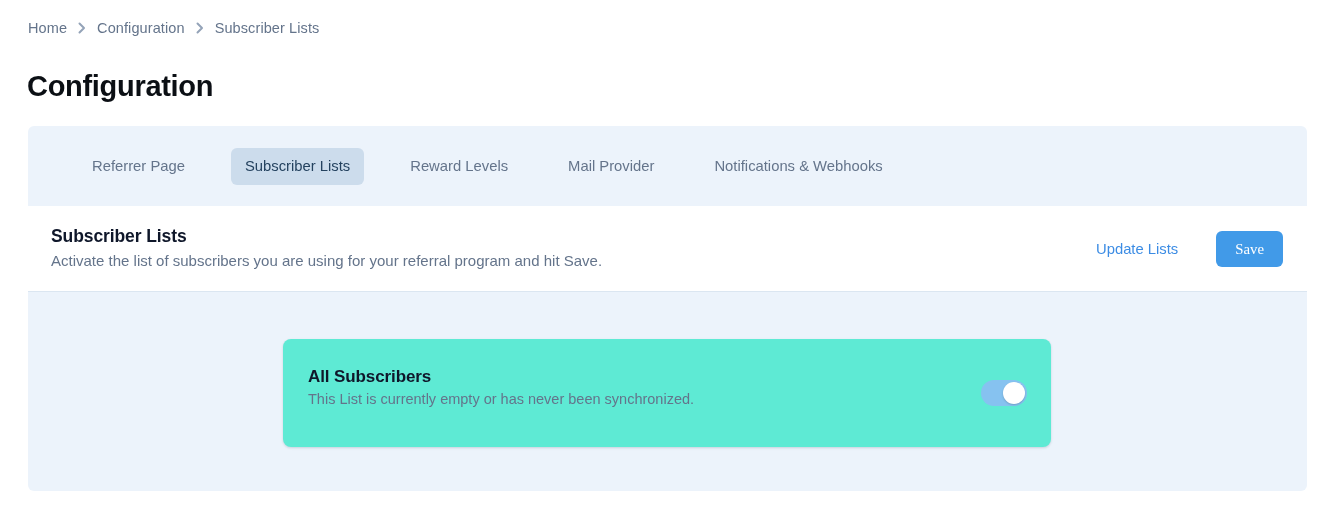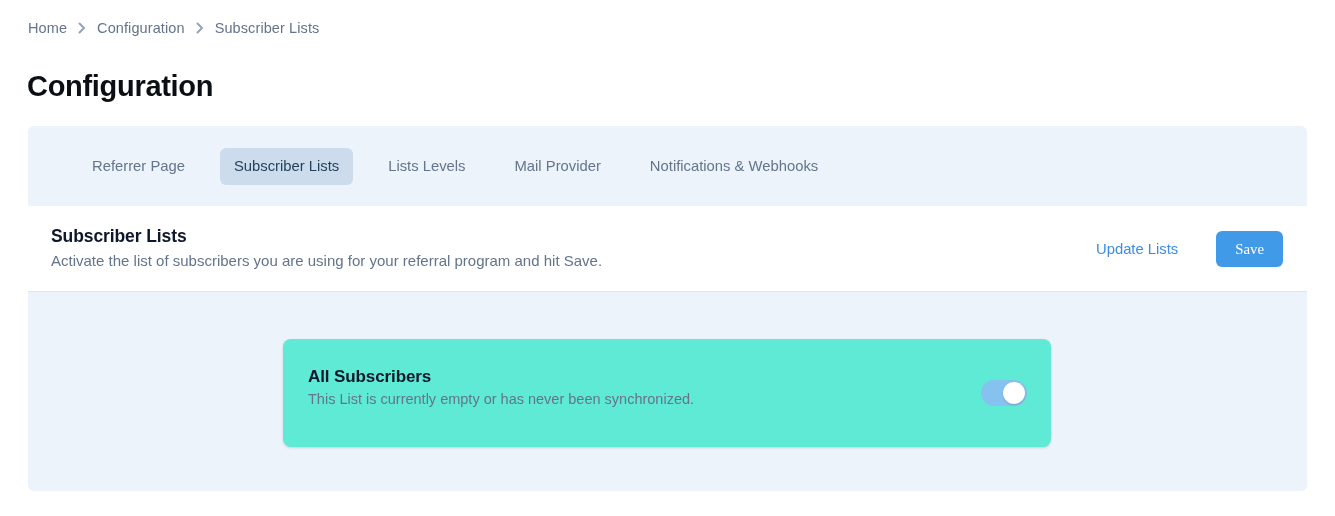--- a/index.html
+++ b/index.html
@@ -67,20 +67,21 @@
   }
 
   
   .tabs-bar {
     background: #ecf3fb;
     height: 80px;
     display: flex;
     align-items: center;
     padding-left: 50px;
     box-sizing: border-box;
+    gap: 11px;
   }
   .tab {
     font-size: 14.8px;
     color: #64748b;
     padding: 9px 14px;
     border-radius: 6px;
     margin-right: 21px;
     white-space: nowrap;
     cursor: pointer;
     line-height: 19px;
@@ -225,21 +226,21 @@
     <span class="crumb">Subscriber Lists</span>
   </nav>
 
   <h1 class="page-title">Configuration</h1>
 
   <div class="panel">
 
     <div class="tabs-bar">
       <div class="tab">Referrer Page</div>
       <div class="tab active">Subscriber Lists</div>
-      <div class="tab">Lists Levels</div>
+      <div class="tab">Reward Levels</div>
       <div class="tab">Mail Provider</div>
       <div class="tab">Notifications &amp; Webhooks</div>
     </div>
 
     <div class="header-row">
       <div class="header-text">
         <div class="header-title">Subscriber Lists</div>
         <div class="header-sub">Activate the list of subscribers you are using for your referral program and hit Save.</div>
       </div>
       <div class="header-actions">

